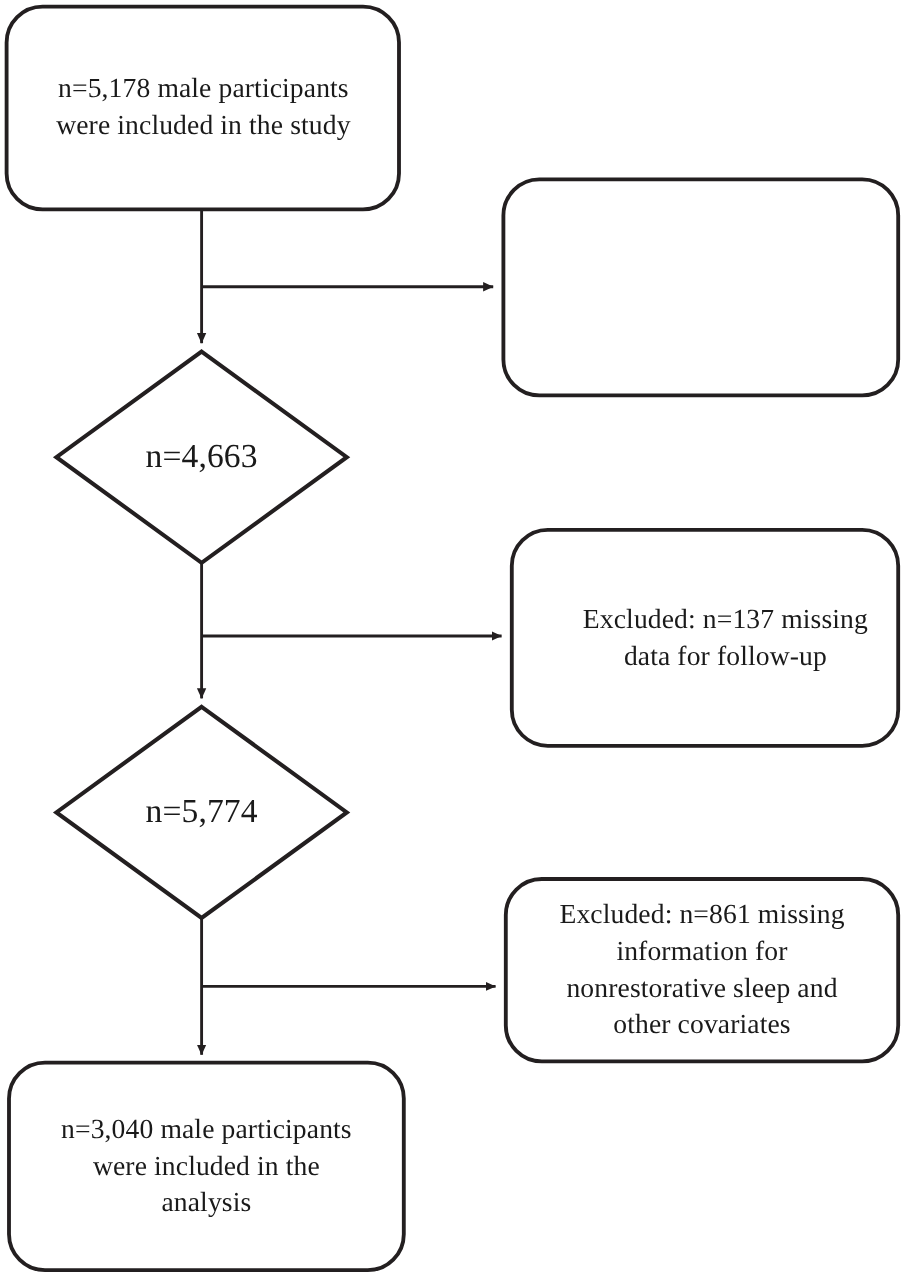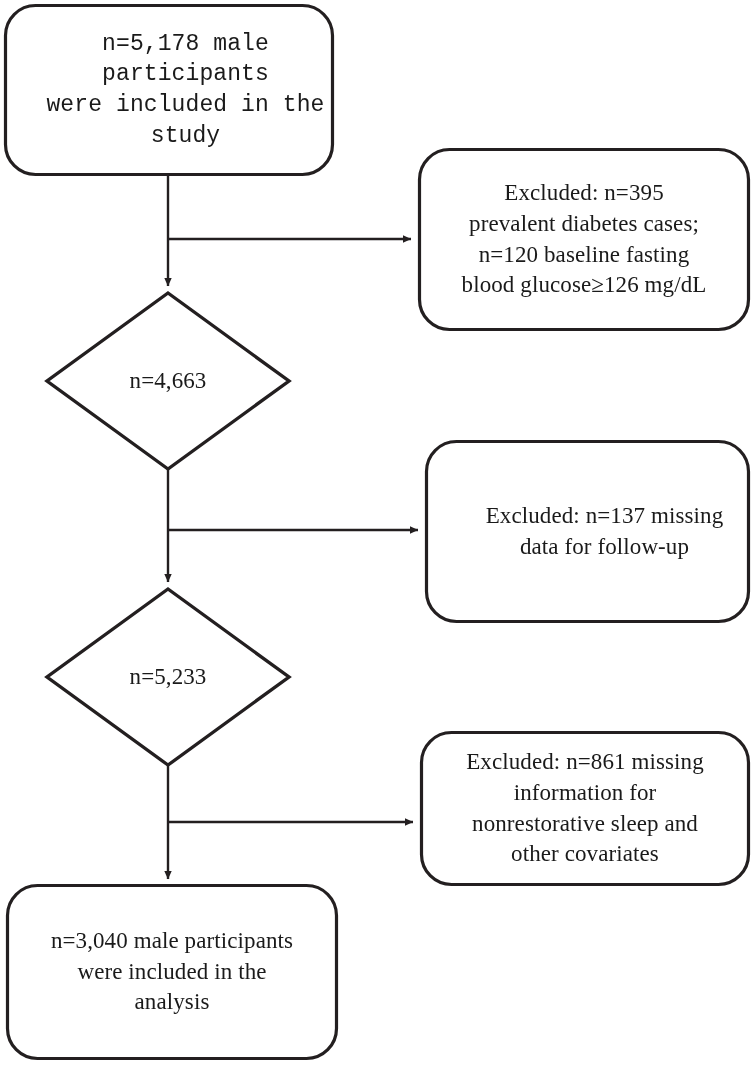--- a/index.html
+++ b/index.html
@@ -33,21 +33,21 @@
     font-family: "Liberation Serif", "DejaVu Serif", serif;
     color: #1a1a1a;
     white-space: pre-line;
     line-height: 1.33;
     letter-spacing: 0.1px;
   }
   .box-text {
     font-size: 23px;
   }
   .diamond-text {
-    font-size: 23px;
+    font-size: 28px;
   }
 </style>
 </head>
 <body>
 
 <div id="canvas">
 
   <svg class="flow-svg" viewBox="0 0 754 1066" xmlns="http://www.w3.org/2000/svg">
     <defs>
       <marker id="arrowhead" markerWidth="9" markerHeight="9" refX="8.4" refY="4.5" orient="auto" markerUnits="userSpaceOnUse">
@@ -81,34 +81,30 @@
       <line x1="168" y1="469" x2="168" y2="582" stroke-width="2.4" marker-end="url(#arrowhead)"></line>
 
       <line x1="168" y1="530" x2="418" y2="530" stroke-width="2.4" marker-end="url(#arrowhead)"></line>
 
       <line x1="168" y1="765" x2="168" y2="879" stroke-width="2.4" marker-end="url(#arrowhead)"></line>
 
       <line x1="168" y1="822" x2="413" y2="822" stroke-width="2.4" marker-end="url(#arrowhead)"></line>
     </g>
   </svg>
 
-  <div class="node-text box-text" style="left:28px; top:5px; width:315px; height:170px;font-family:Liberation Mono, monospace;">n=5,178 male participants
+  <div class="node-text box-text" style="left:12px; top:5px; width:315px; height:170px;">n=5,178 male participants
 were included in the study</div>
 
-  <div class="node-text box-text" style="left:424px; top:150px; width:320px; height:179px;">Excluded: n=395
-prevalent diabetes cases;
-n=120 baseline fasting
-blood glucose≥126 mg/dL</div>
 
   <div class="node-text diamond-text" style="left:55px; top:293px; width:226px; height:176px;">n=4,663</div>
 
   <div class="node-text box-text" style="left:448px; top:442px; width:313px; height:179px;">Excluded: n=137 missing
 data for follow-up</div>
 
-  <div class="node-text diamond-text" style="left:55px; top:589px; width:226px; height:176px;">n=5,233</div>
+  <div class="node-text diamond-text" style="left:55px; top:589px; width:226px; height:176px;">n=5,774</div>
 
   <div class="node-text box-text" style="left:426px; top:733px; width:318px; height:151px;">Excluded: n=861 missing
 information for
 nonrestorative sleep and
 other covariates</div>
 
   <div class="node-text box-text" style="left:14px; top:886px; width:316px; height:172px;">n=3,040 male participants
 were included in the
 analysis</div>
 

